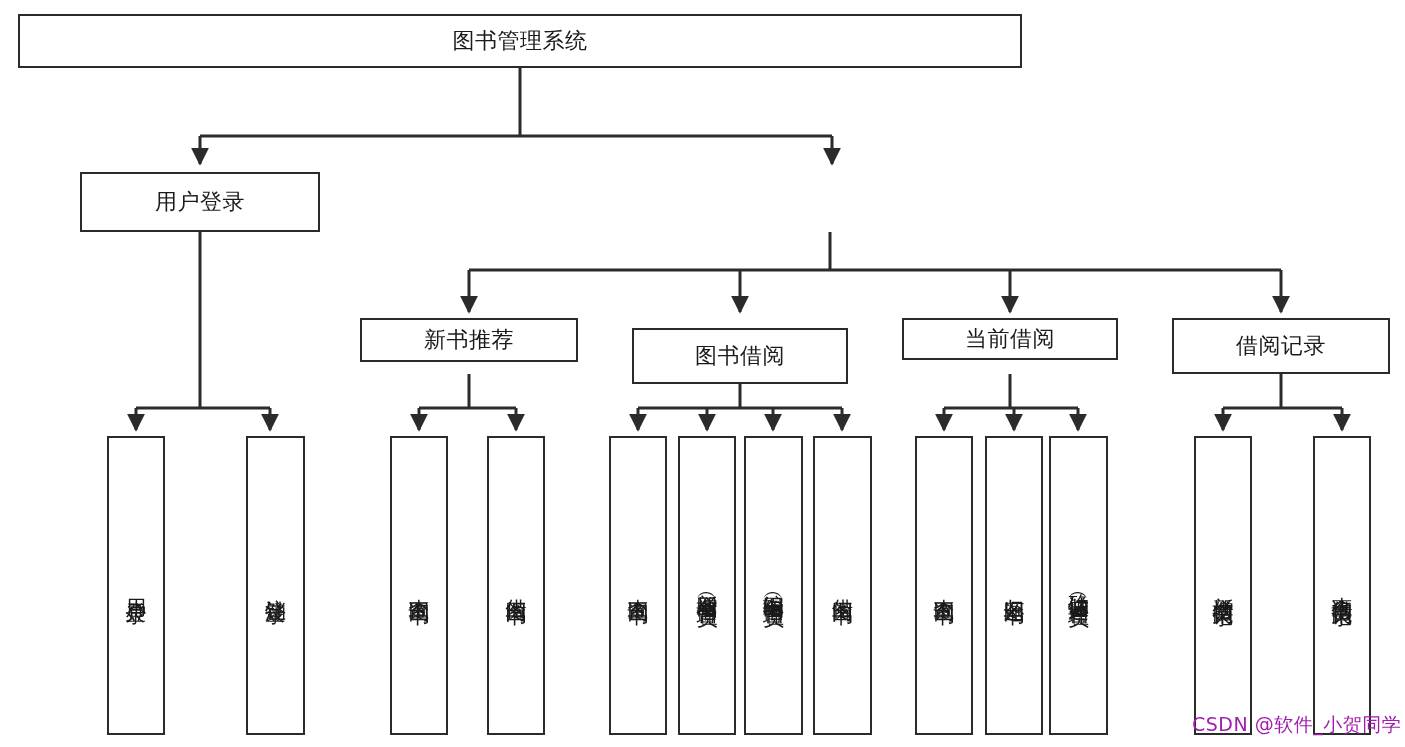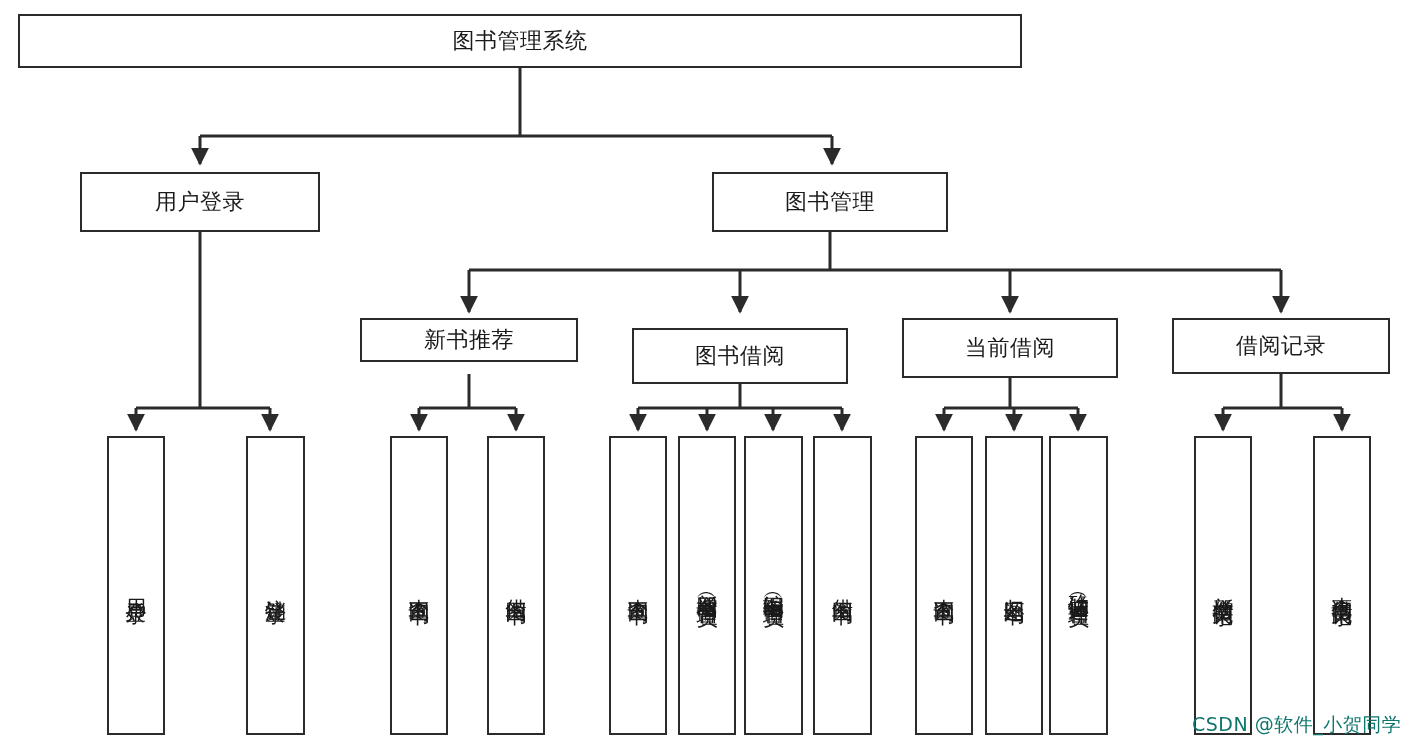--- a/index.html
+++ b/index.html
@@ -47,21 +47,21 @@
   }
   .node.v .vtext {
     writing-mode: vertical-rl;
     text-orientation: upright;
     white-space: nowrap;
     line-height: 1.05;
     letter-spacing: 2px;
   }
   .watermark {
     position: absolute;
-    color: #0f766e;
+    color: #a21caf;
     font-size: 19px;
     white-space: nowrap;
     letter-spacing: 0.5px;
   }
 </style>
 </head>
 <body>
 
 <div id="canvas">
 
@@ -115,31 +115,28 @@
     </g>
   </svg>
 
   <div class="node h" style="left:18px; top:14px; width:1004px; height:54px;">
     <span>图书管理系统</span>
   </div>
 
   <div class="node h" style="left:80px; top:172px; width:240px; height:60px;">
     <span>用户登录</span>
   </div>
-  <div class="node h" style="left:712px; top:172px; width:236px; height:60px;">
-    <span>图书管理</span>
-  </div>
 
   <div class="node h" style="left:360px; top:318px; width:218px; height:44px;">
     <span>新书推荐</span>
   </div>
   <div class="node h" style="left:632px; top:328px; width:216px; height:56px;">
     <span>图书借阅</span>
   </div>
-  <div class="node h" style="left:902px; top:318px; width:216px; height:60px;">
+  <div class="node h" style="left:902px; top:318px; width:216px; height:42px;">
     <span>当前借阅</span>
   </div>
   <div class="node h" style="left:1172px; top:318px; width:218px; height:56px;">
     <span>借阅记录</span>
   </div>
 
   <div class="node v" style="left:107px; top:436px; width:58px; height:299px;">
     <span class="vtext">用户登录</span>
   </div>
   <div class="node v" style="left:246px; top:436px; width:59px; height:299px;">

